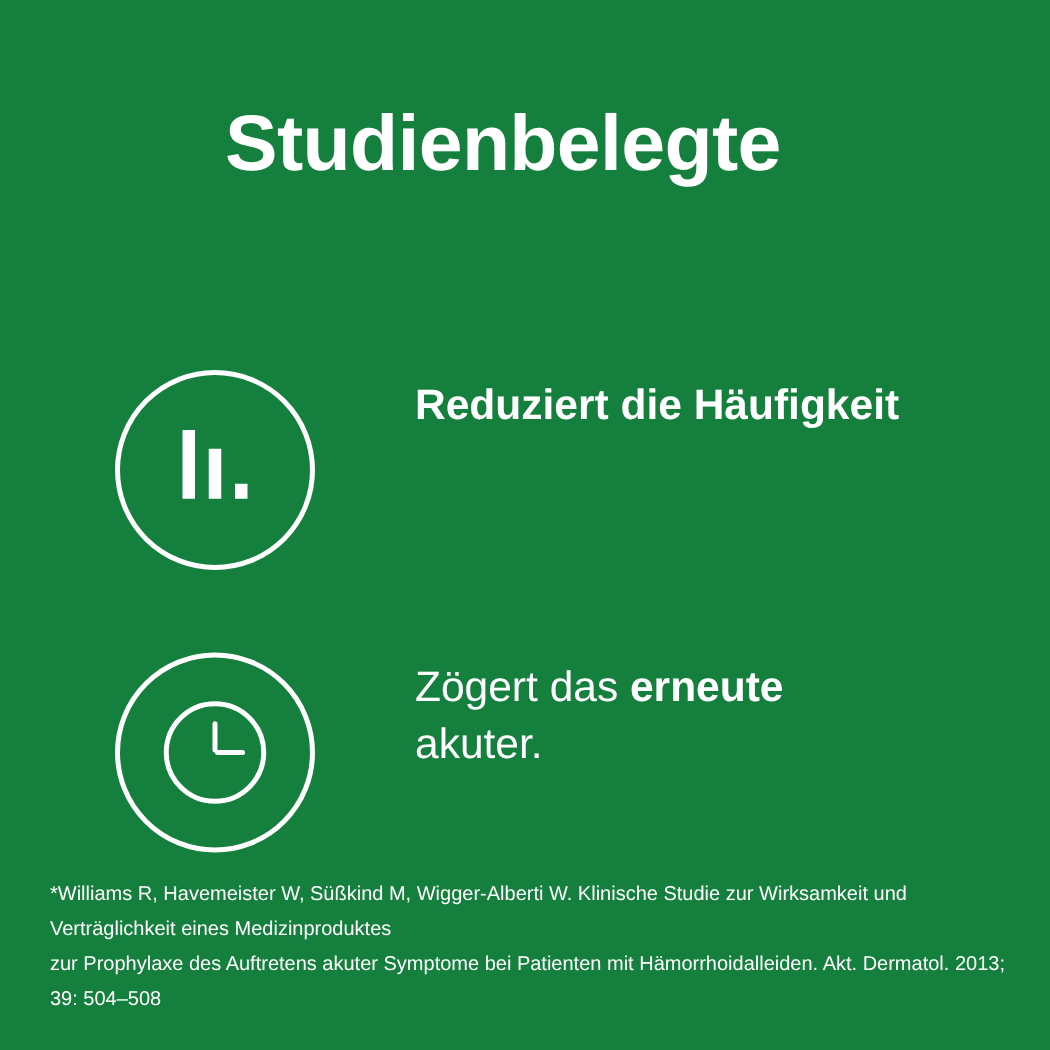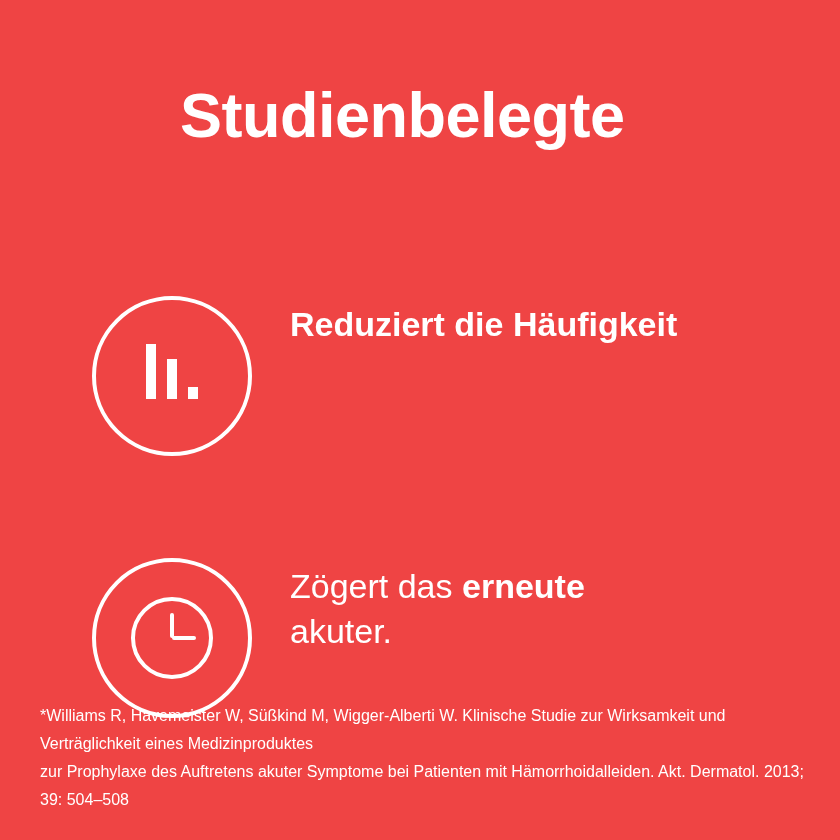--- a/index.html
+++ b/index.html
@@ -10,21 +10,21 @@
     width: 840px;
     height: 840px;
     background: #1287b4;
     font-family: "Liberation Sans", sans-serif;
     overflow: hidden;
   }
   .poster {
     position: relative;
     width: 840px;
     height: 840px;
-    background: #ef4444;
+    background: #15803d;
     box-sizing: border-box;
   }
 
   
   .headline {
     position: absolute;
     left: 180px;
     top: 80px;
     width: 620px;
     color: #ffffff;
@@ -41,21 +41,21 @@
     font-weight: bold;
   }
 
   
   .row {
     position: absolute;
     display: flex;
     align-items: flex-start;
   }
   .row-1 { left: 92px; top: 296px; }
-  .row-2 { left: 92px; top: 558px; }
+  .row-2 { left: 92px; top: 522px; }
 
   .circle {
     width: 160px;
     height: 160px;
     border: 4px solid #ffffff;
     border-radius: 50%;
     box-sizing: border-box;
     flex: 0 0 160px;
     position: relative;
   }
@@ -118,21 +118,21 @@
 
   .text {
     color: #ffffff;
     margin-left: 38px;
     font-size: 34px;
     line-height: 1.33;
     width: 470px;
     padding-top: 6px;
   }
   .text .b { font-weight: bold; }
-  .text .line { display: block; white-space: nowrap; }
+  .text .line { display: block; white-space: nowrap; margin-left: 42px; }
 
   
   .footnote {
     position: absolute;
     left: 40px;
     right: 30px;
     bottom: 26px;
     color: #ffffff;
     font-size: 16px;
     line-height: 1.75;

